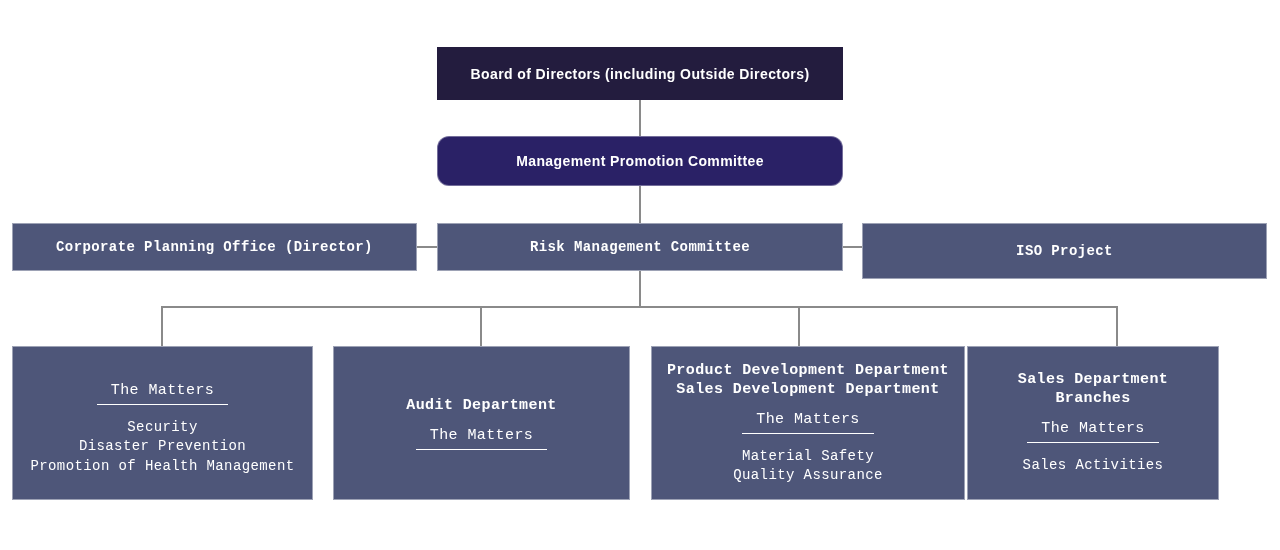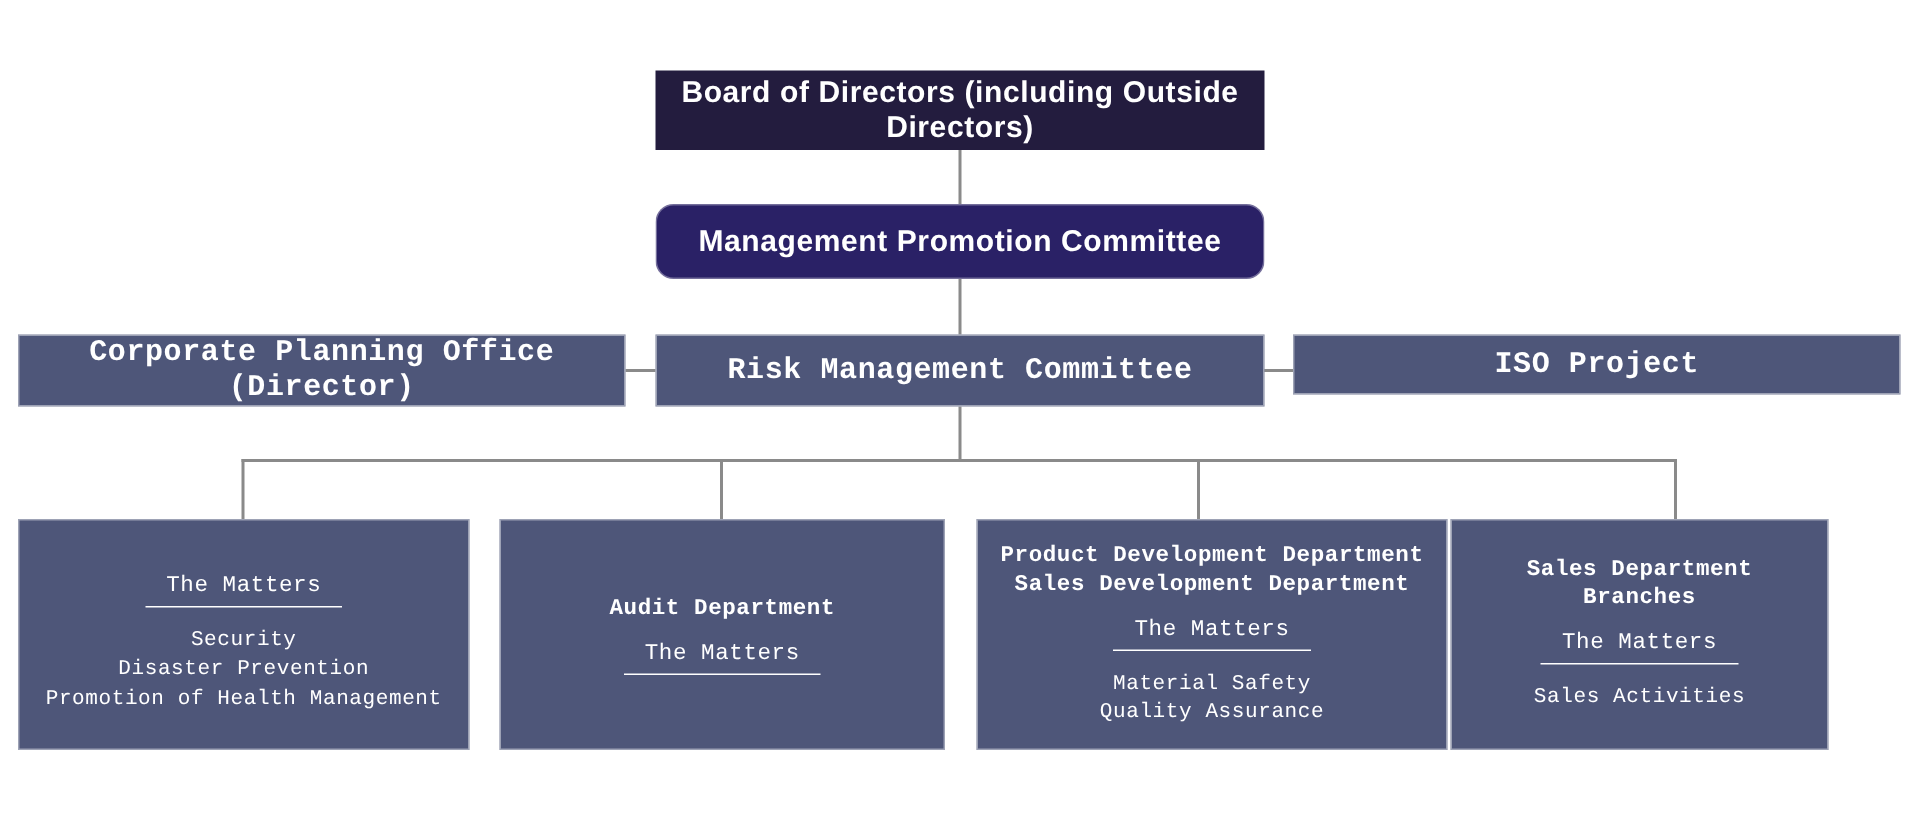--- a/index.html
+++ b/index.html
@@ -31,21 +31,21 @@
   .box-indigo {
     background: #2A2166;
     border: 1px solid rgba(255,255,255,0.35);
   }
   .box-slate {
     background: #4E5679;
     border: 1px solid rgba(255,255,255,0.45);
     font-family: Liberation Mono, monospace;
   }
   .lvl-label {
-    font-size: 20px;
+    font-size: 14px;
     font-weight: bold;
   }
   .dept {
     flex-direction: column;
     padding: 8px 4px;
   }
   .dept-title {
     font-size: 15px;
     font-weight: bold;
     line-height: 19px;
@@ -93,21 +93,21 @@
   <div class="box box-indigo" style="left:437px; top:136px; width:406px; height:50px;border-radius:12px;">
     <span class="lvl-label">Management Promotion Committee</span>
   </div>
 
   <div class="box box-slate" style="left:12px; top:223px; width:405px; height:48px;">
     <span class="lvl-label">Corporate Planning Office (Director)</span>
   </div>
   <div class="box box-slate" style="left:437px; top:223px; width:406px; height:48px;">
     <span class="lvl-label">Risk Management Committee</span>
   </div>
-  <div class="box box-slate" style="left:862px; top:223px; width:405px; height:40px;justify-content:center;">
+  <div class="box box-slate" style="left:862px; top:223px; width:405px; height:56px;justify-content:center;">
     <span class="lvl-label">ISO Project</span>
   </div>
 
   <div class="box box-slate dept" style="left:12px; top:346px; width:301px; height:154px;">
     <div class="matters-wrap">
       <span class="matters">The Matters</span>
     </div>
     <div class="dept-items">
       <div>Security</div>
       <div>Disaster Prevention</div>

